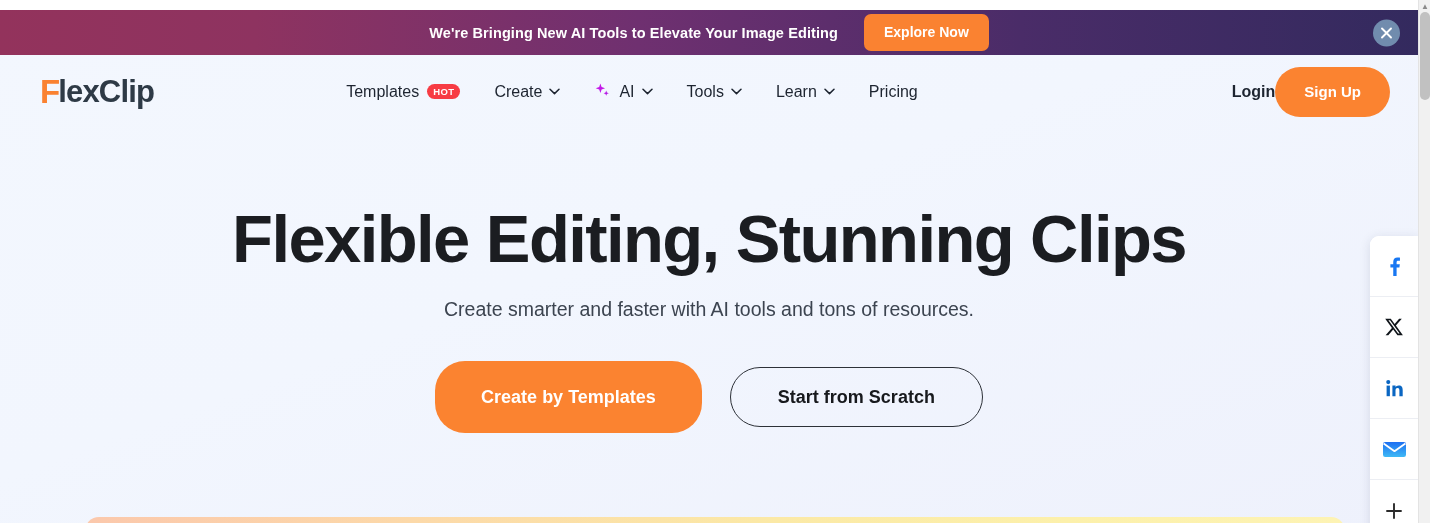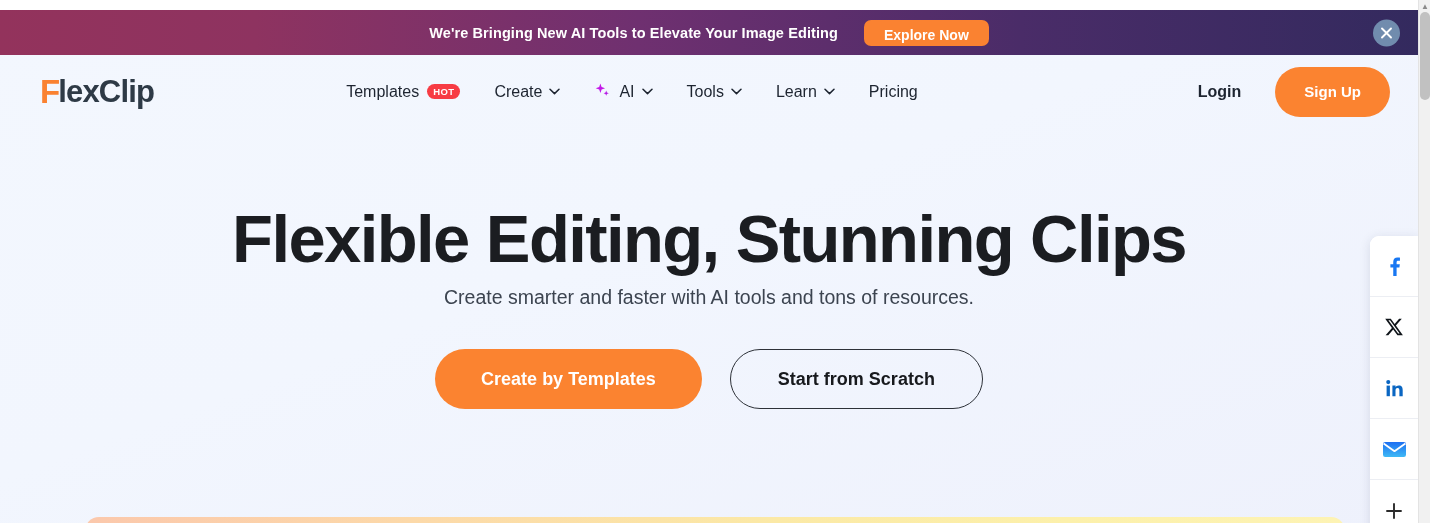--- a/index.html
+++ b/index.html
@@ -24,21 +24,21 @@
     display:flex; align-items:center; justify-content:center;
   }
   .promo-inner { display:flex; align-items:center; gap:26px; }
   .promo-text {
     color:#ffffff; font-size:14.5px; font-weight:bold; letter-spacing:.1px;
     white-space:nowrap;
   }
   .promo-cta {
     background:#fa8231; color:#fff; border:none;
     font-family:inherit; font-weight:bold; font-size:14px;
-    padding:0 20px; height:26px; border-radius:7px;
+    padding:0 20px; height:37px; border-radius:7px;
     cursor:pointer; white-space:nowrap; line-height:31px;
   }
   .promo-close {
     position:absolute; right:18px; top:50%; transform:translateY(-50%);
     width:27px; height:27px; border-radius:50%;
     background:rgba(150,200,222,.62);
     display:flex; align-items:center; justify-content:center;
     cursor:pointer; border:none;
   }
   .promo-close svg { display:block; }
@@ -72,21 +72,21 @@
   .hot-badge {
     background:#f73c44; color:#fff;
     font-size:9.5px; font-weight:bold; letter-spacing:.4px;
     padding:2px 6px 2px 6px; border-radius:8px; line-height:1.2;
     margin-left:3px;
   }
   .chev { display:inline-block; margin-left:2px; }
   .ai-spark { margin-right:1px; display:flex; align-items:center; }
 
   .header-right {
-    margin-left:auto; display:flex; align-items:center; gap:34px;
+    margin-left:auto; display:flex; align-items:center; 
   }
   .login-link {
     font-size:16px; font-weight:bold; color:#1d2430; cursor:pointer;
   }
   .signup-btn {
     background:#fb8330; color:#fff; border:none; font-family:inherit;
     font-size:15px; font-weight:bold;
     height:50px; padding:0 29px; border-radius:25px; cursor:pointer;
   }
 
@@ -95,30 +95,30 @@
     position:relative;
     display:flex; flex-direction:column; align-items:center;
     padding-top:76px;
   }
   .hero-title {
     font-size:67px; font-weight:bold; color:#1b1d21;
     letter-spacing:-1.6px; line-height:1.05; text-align:left;
     white-space:nowrap;
   }
   .hero-sub {
-    margin-top:12px; font-size:19.5px; color:#3c4450;
+    margin-top:24px; font-size:19.5px; color:#3c4450;
     text-align:right; white-space:nowrap;
   }
   .hero-actions {
     margin-top:40px; display:flex; align-items:center; gap:28px;
   }
   .btn-primary {
     background:#fb8330; color:#fff; border:none; font-family:inherit;
     font-size:18px; font-weight:bold;
-    height:60px; padding:0 46px; border-radius:30px; cursor:pointer;
+    height:72px; padding:0 46px; border-radius:30px; cursor:pointer;
   }
   .btn-secondary {
     background:transparent; color:#17191d;
     border:1.4px solid #2d3138; font-family:inherit;
     font-size:18px; font-weight:bold;
     height:60px; padding:0 47px; border-radius:30px; cursor:pointer;
   }
 
   
   .bottom-card {

